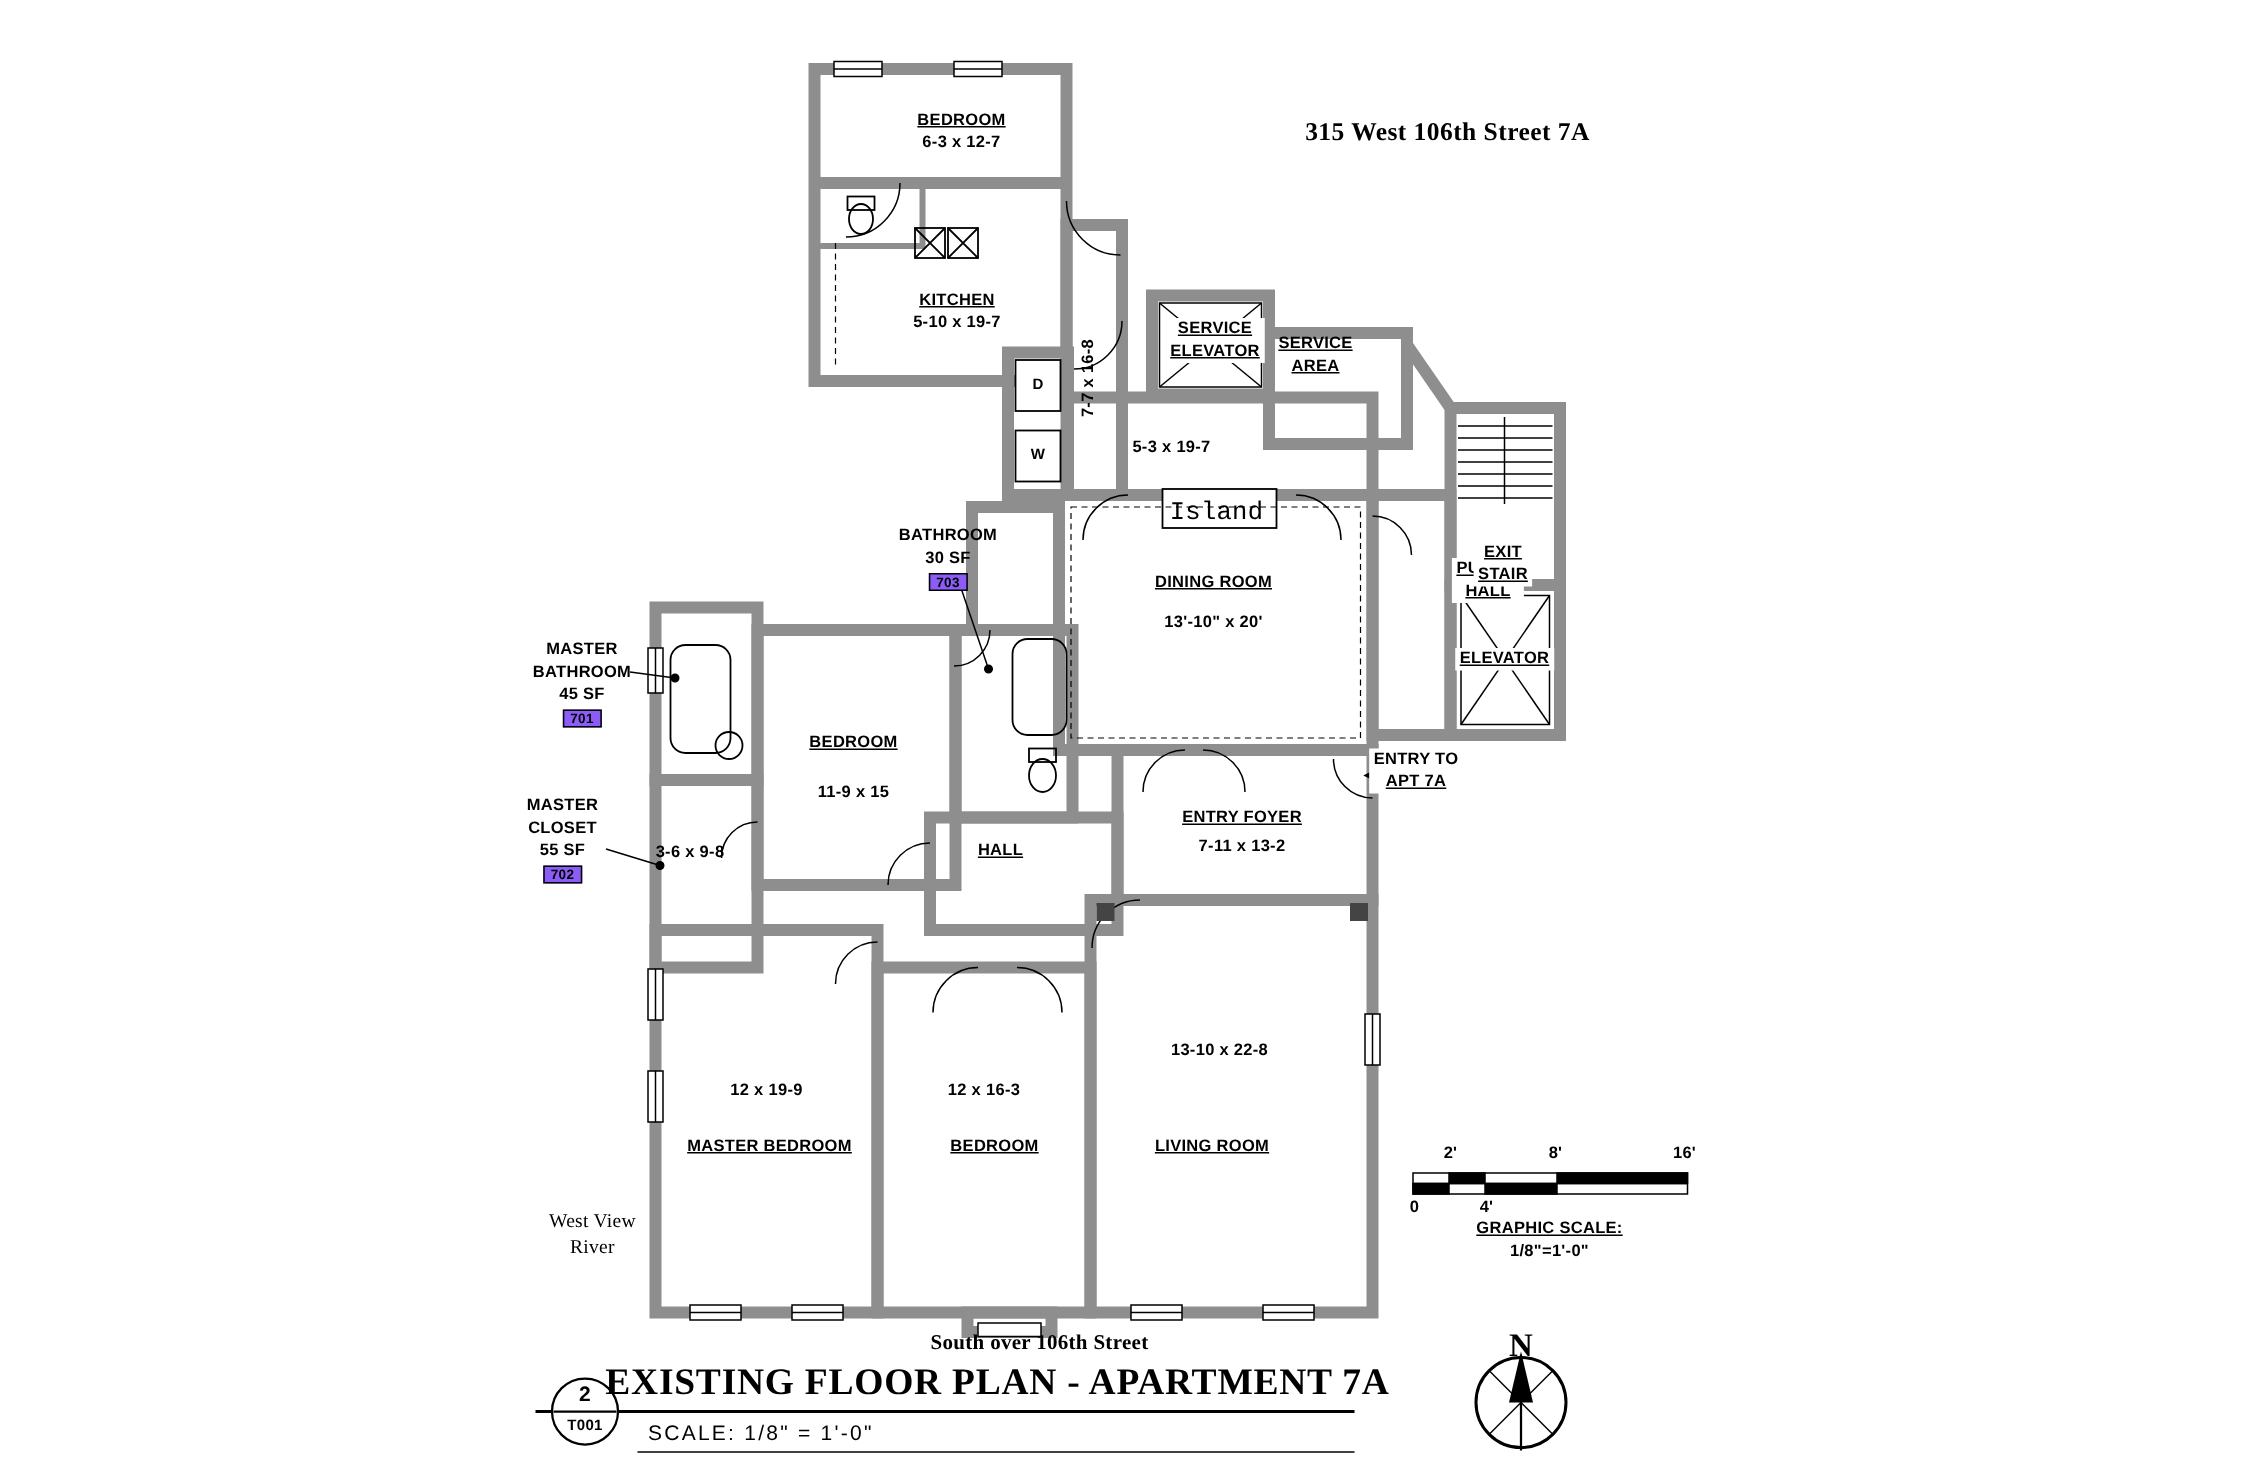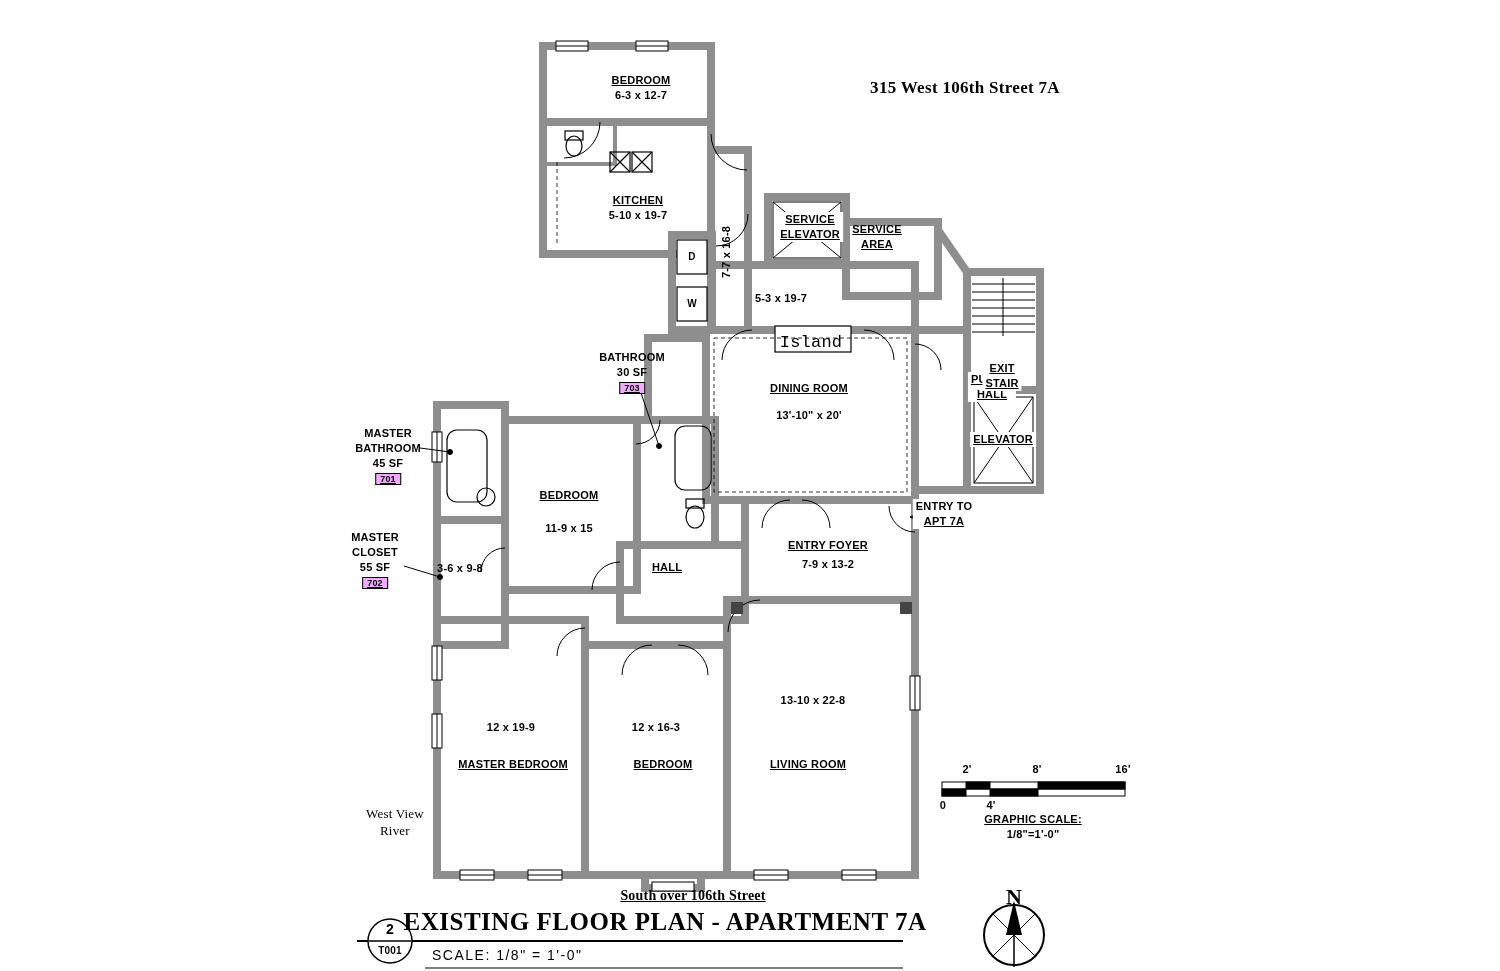--- a/index.html
+++ b/index.html
@@ -9,26 +9,26 @@
   .lbl{position:absolute;transform:translateX(-50%);text-align:center;
        font:bold 11px "Liberation Sans",sans-serif;letter-spacing:.2px;
        line-height:1.35;white-space:nowrap;color:#000;}
   .lbl .u{text-decoration:underline;}
   .left{transform:none;text-align:center;}
   .vert{transform:translate(-50%,-50%) rotate(-90deg);}
   .bg{background:#fff;padding:0 3px;}
   .serif{font-family:"Liberation Serif",serif;}
   .hdr{font:bold 17px "Liberation Serif",serif;letter-spacing:.3px;}
   .small{font-size:10px;}
-  .tag{display:inline-block;border:1px solid #000;padding:0 4px;font:bold 9px "Liberation Sans",sans-serif;margin-top:2px;background:#f0abfc;text-decoration:underline;}
+  .tag{display:inline-block;border:1px solid #000;padding:0 4px;font:bold 9px "Liberation Sans",sans-serif;margin-top:2px;background:#8b5cf6;}
   .tb-title{font:bold 25px "Liberation Serif",serif;letter-spacing:.5px;}
   .tb-scale{font:14px "Liberation Sans",sans-serif;letter-spacing:1.5px;}
   .north-n{font:bold 22px "Liberation Serif",serif;}
   .ctx{font:13px "Liberation Serif",serif;line-height:1.3;}
-  .ctx-b{font:bold 14px "Liberation Serif",serif;text-decoration:underline;}
+  .ctx-b{font:bold 14px "Liberation Serif",serif;}
 </style>
 </head>
 <body>
 
 <div id="sheet">
 
   <svg id="plan-svg" width="1500" height="971" viewBox="0 0 1500 971">
 
     <g stroke="#8e8e8e" stroke-width="8" fill="none">
       <rect x="543" y="46" width="168" height="208"></rect>
@@ -266,21 +266,21 @@
     <div style="margin-top:18px;">11-9 x 15</div>
   </div>
 
   <div class="lbl bg" style="left:944px;top:499px;">
     <div>ENTRY TO</div>
     <div class="u">APT 7A</div>
   </div>
 
   <div class="lbl" style="left:828px;top:538px;">
     <div class="u">ENTRY FOYER</div>
-    <div style="margin-top:4px;">7-9 x 13-2</div>
+    <div style="margin-top:4px;">7-11 x 13-2</div>
   </div>
 
   <div class="lbl" style="left:375px;top:530px;">
     <div>MASTER</div>
     <div>CLOSET</div>
     <div>55 SF</div>
     <div><span class="tag">702</span></div>
   </div>
 
   <div class="lbl" style="left:460px;top:561px;">

